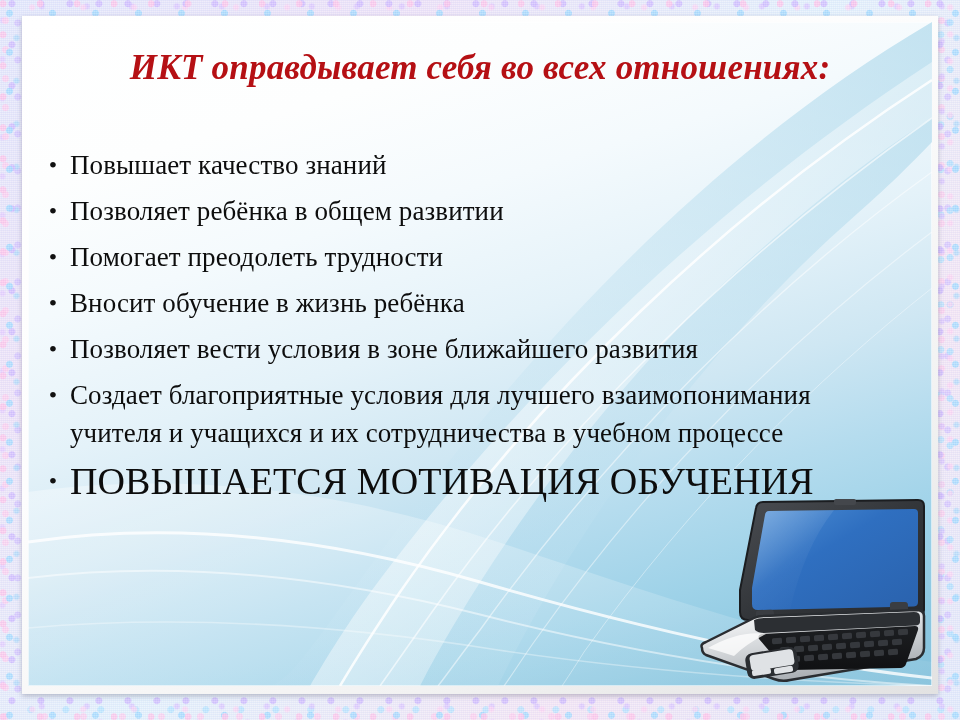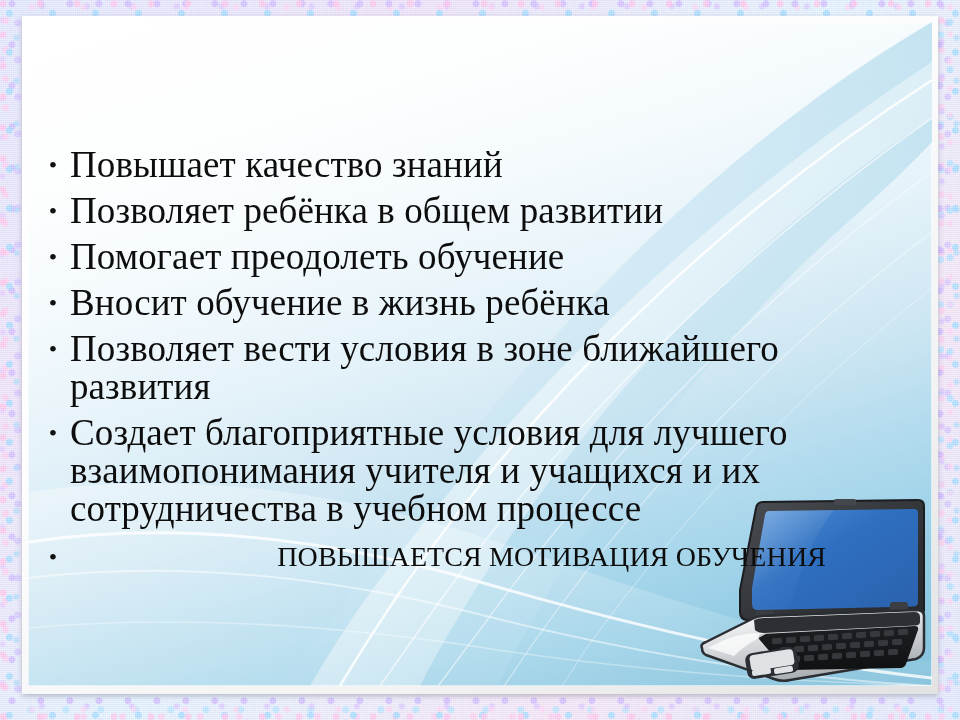--- a/index.html
+++ b/index.html
@@ -121,28 +121,27 @@
     width: 34px;
     text-align: center;
     color: #111;
     font-size: 24px;
     line-height: 38px;
   }
   .bullet-text {
     flex: 1 1 auto;
     color: #0d0d0d;
     font-family: "Liberation Serif", serif;
-    font-size: 37px;
+    font-size: 27px;
     line-height: 38px;
     letter-spacing: .1px;
   }
   .bullet-row.emphasis .bullet-text {
-    font-size: 28px;
+    font-size: 38px;
     line-height: 42px;
-    text-align: right;
   }
   .bullet-row.emphasis .bullet-dot { line-height: 42px; }
   .bullet-row.emphasis { margin-top: 8px; }
 
   
   #laptop {
     position: absolute;
     right: 6px;
     bottom: 2px;
     width: 232px;
@@ -184,36 +183,37 @@
       <path d="M904,150 C740,268 584,424 452,608 C432,634 418,654 410,664" fill="none" stroke="#ffffff" stroke-opacity="0.5" stroke-width="1.4"></path>
       <path d="M904,210 C768,312 626,450 506,620 C492,640 482,656 476,664" fill="none" stroke="#ffffff" stroke-opacity="0.45" stroke-width="1.2"></path>
       <path d="M904,266 C790,356 664,478 556,630 C546,646 538,658 534,664" fill="none" stroke="#ffffff" stroke-opacity="0.4" stroke-width="1"></path>
 
       <path d="M0,470 C160,448 320,470 470,520 C620,570 760,620 904,640 L904,664 L0,664 Z" fill="url(#gW1)" opacity="0.38"></path>
       <path d="M0,520 C150,498 300,516 452,560 C604,604 756,640 904,656" fill="none" stroke="#ffffff" stroke-opacity="0.8" stroke-width="3"></path>
       <path d="M0,556 C150,538 300,554 450,592 C600,630 756,656 904,664" fill="none" stroke="#ffffff" stroke-opacity="0.5" stroke-width="2"></path>
       <path d="M0,606 C160,592 320,604 470,628 C620,650 770,660 904,664" fill="none" stroke="#ffffff" stroke-opacity="0.35" stroke-width="1.6"></path>
     </svg>
 
+    <div id="title">ИКТ оправдывает себя во всех отношениях:</div>
 
     <div id="bullets">
 
       <div class="bullet-row">
         <span class="bullet-dot">•</span>
         <span class="bullet-text">Повышает качество знаний</span>
       </div>
 
       <div class="bullet-row">
         <span class="bullet-dot">•</span>
         <span class="bullet-text">Позволяет ребёнка в общем развитии</span>
       </div>
 
       <div class="bullet-row">
         <span class="bullet-dot">•</span>
-        <span class="bullet-text">Помогает преодолеть обучение</span>
+        <span class="bullet-text">Помогает преодолеть трудности</span>
       </div>
 
       <div class="bullet-row">
         <span class="bullet-dot">•</span>
         <span class="bullet-text">Вносит обучение в жизнь ребёнка</span>
       </div>
 
       <div class="bullet-row">
         <span class="bullet-dot">•</span>
         <span class="bullet-text">Позволяет вести условия в зоне ближайшего развития</span>

